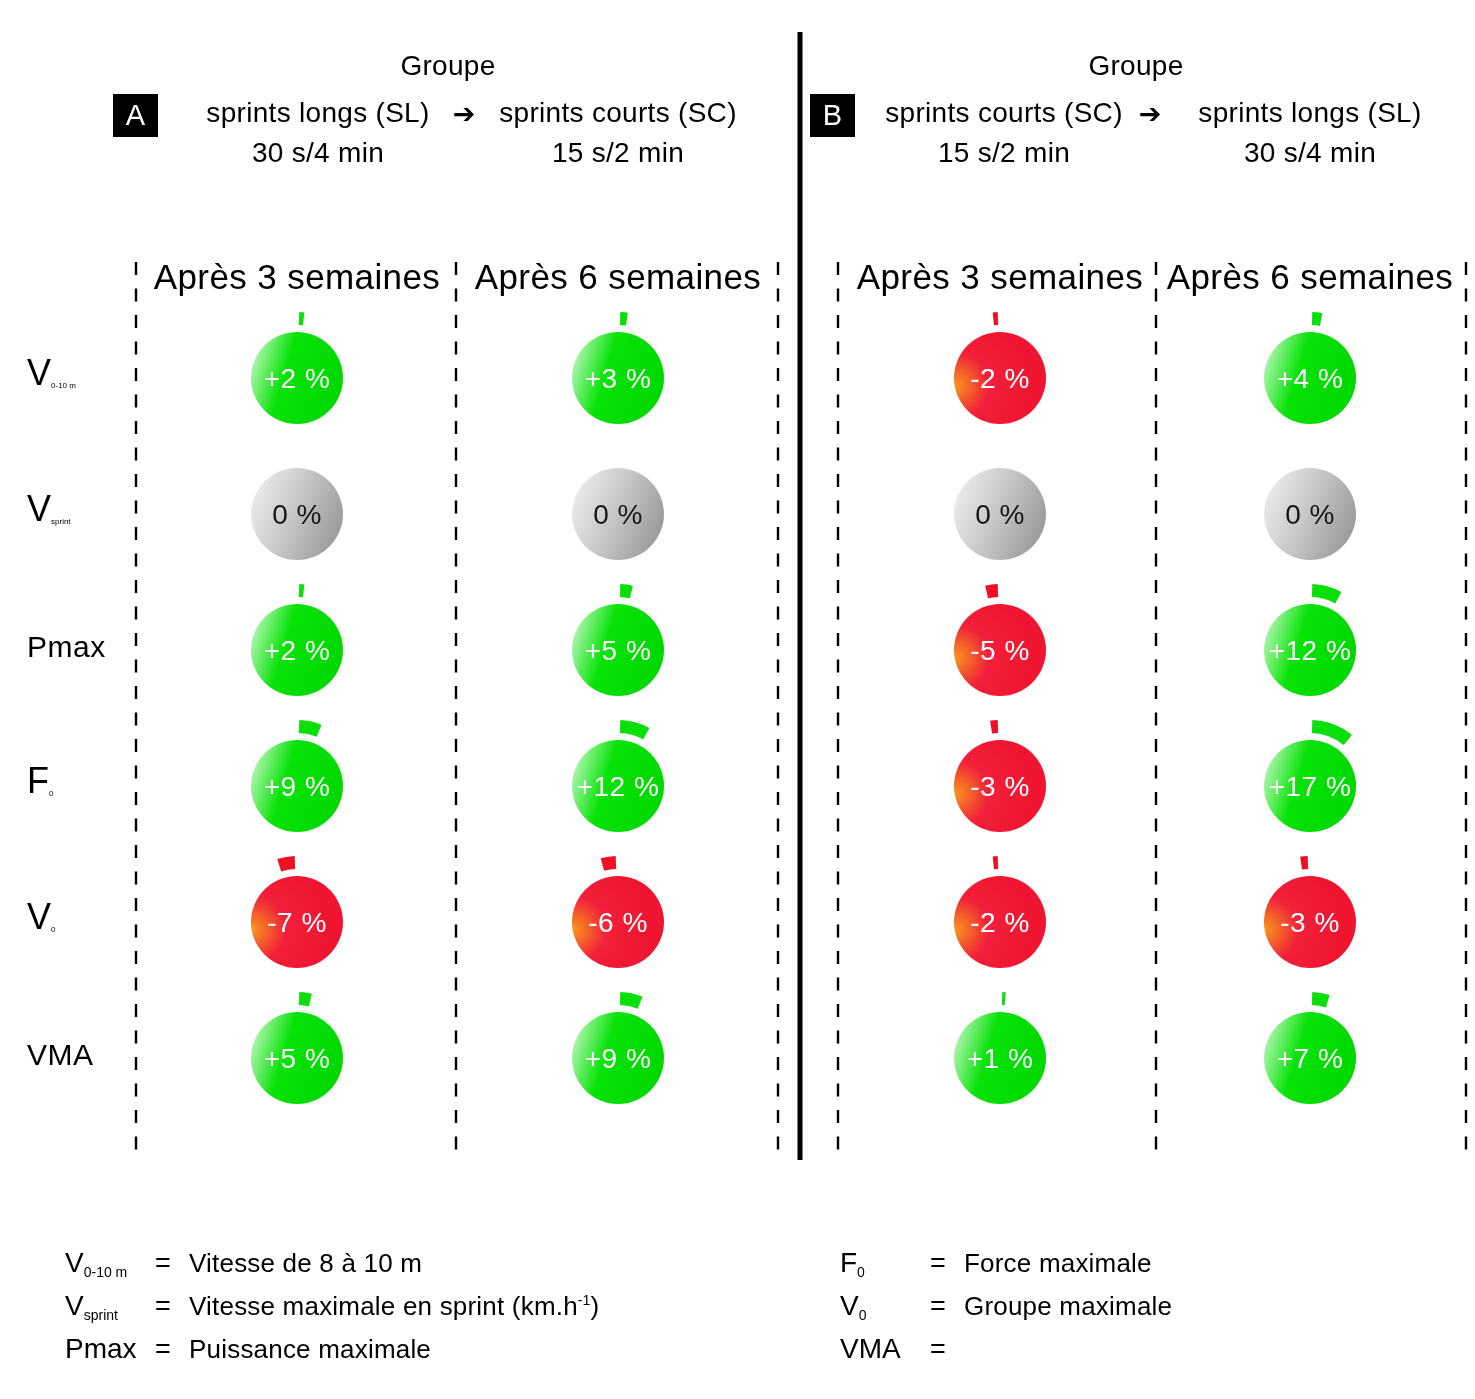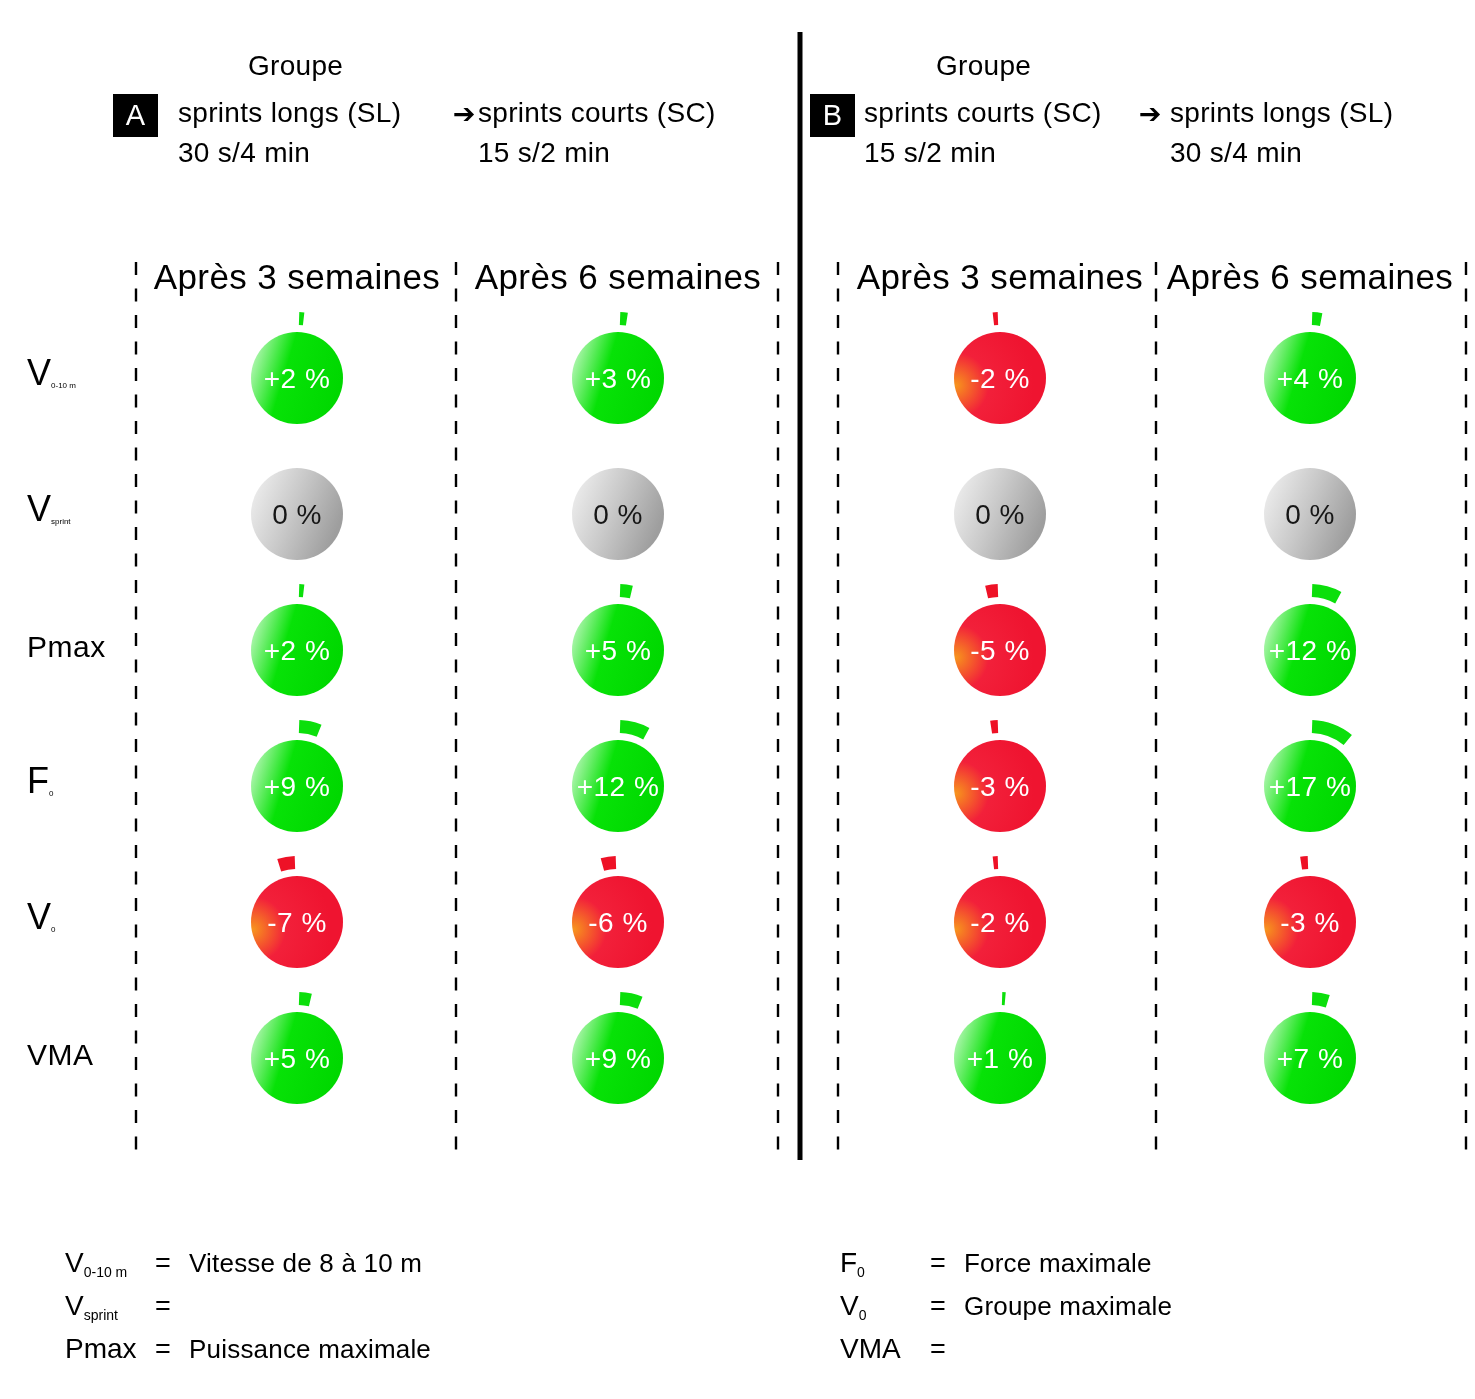--- a/index.html
+++ b/index.html
@@ -1,21 +1,21 @@
 <!DOCTYPE html>
 <html><head>
 <meta charset="utf-8">
 <style>
   html,body{margin:0;padding:0;background:#fff;}
   #canvas{position:relative;width:1475px;height:1399px;background:#fff;overflow:hidden;
           font-family:"Liberation Sans","DejaVu Sans",sans-serif;color:#000;}
   .abs{position:absolute;}
   .badge{width:45px;height:43px;background:#000;color:#fff;display:flex;align-items:center;
          justify-content:center;font-size:29px;}
-  .hdr{font-size:28px;letter-spacing:0.3px;white-space:nowrap;}
+  .hdr{font-size:28px;text-align:center;letter-spacing:0.3px;white-space:nowrap;}
   .arrow{font-size:27px;text-align:center;}
   .col-hdr{font-size:35px;text-align:center;letter-spacing:0.4px;white-space:nowrap;}
   .row-label{white-space:nowrap;}
   .row-label .main-big{font-size:36px;}
   .row-label .main-small{font-size:30px;letter-spacing:0.5px;}
   .row-label sub,.legend-sym sub{font-size:0.5em;vertical-align:-0.35em;letter-spacing:0;}
   .legend{display:flex;flex-direction:column;}
   .legend-line{display:flex;align-items:baseline;height:43px;}
   .legend-sym{width:90px;font-size:28px;white-space:nowrap;}
   .legend-eq{width:34px;font-size:27px;}
@@ -190,20 +190,21 @@
 
   <div class="abs legend" style="left:65px;top:1247px;" id="legend-left">
       <div class="legend-line">
         <span class="legend-sym">V<sub>0-10 m</sub></span>
         <span class="legend-eq">=</span>
         <span class="legend-text">Vitesse de 8 à 10 m</span>
       </div>
       <div class="legend-line">
         <span class="legend-sym">V<sub>sprint</sub></span>
         <span class="legend-eq">=</span>
+        <span class="legend-text">Vitesse maximale en sprint (km.h<sup>-1</sup>)</span>
       </div>
       <div class="legend-line">
         <span class="legend-sym">Pmax</span>
         <span class="legend-eq">=</span>
         <span class="legend-text">Puissance maximale</span>
       </div>
     </div>
   <div class="abs legend" style="left:840px;top:1247px;" id="legend-right">
       <div class="legend-line">
         <span class="legend-sym">F<sub>0</sub></span>

